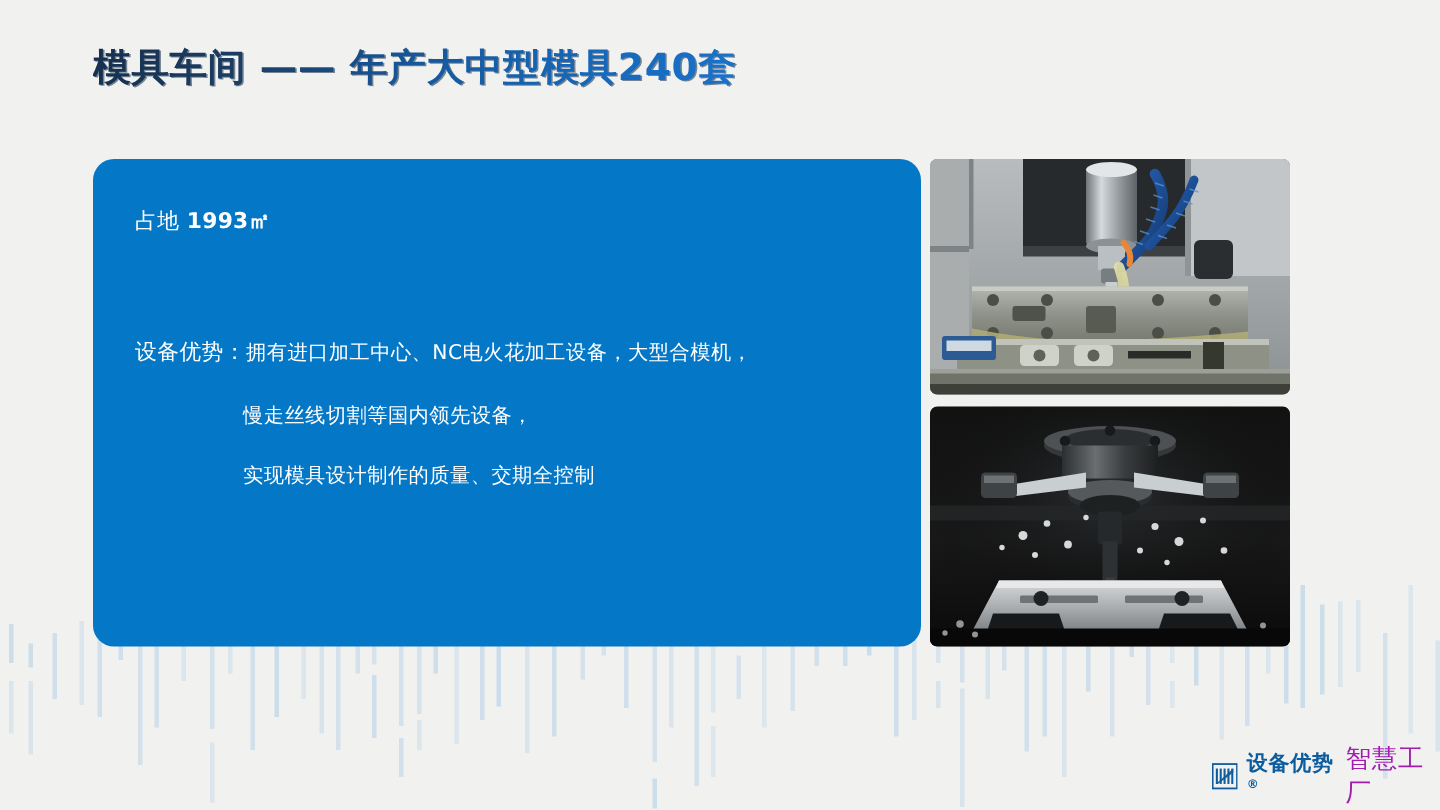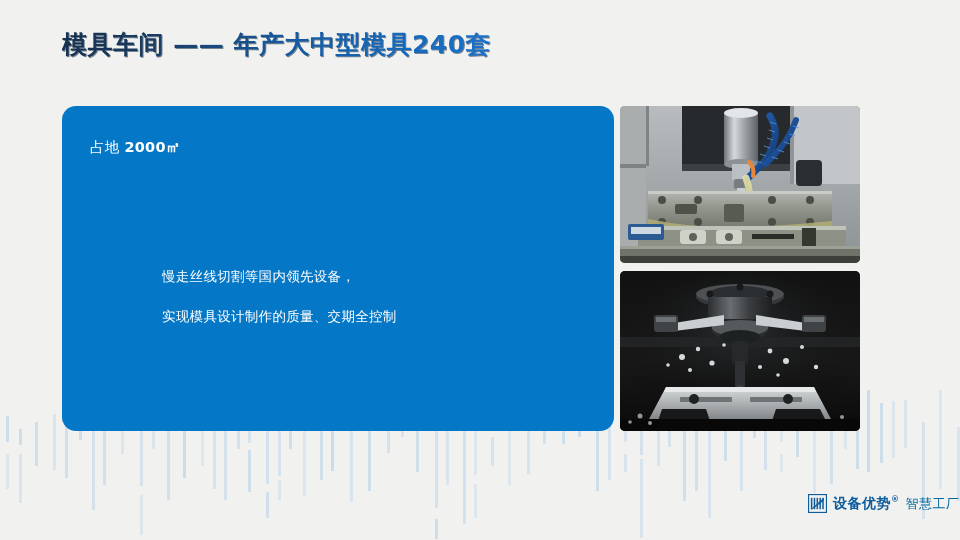--- a/index.html
+++ b/index.html
@@ -67,21 +67,21 @@
   #brand-logo {
     position:absolute; left:808px; top:494px;
     display:flex; align-items:center; gap:6px; z-index:6;
   }
   #logo-mark { width:19px; height:19px; display:block; }
   #brand-name-cn {
     font-size:14px; font-weight:bold; color:#0d5c9e; letter-spacing:.5px;
   }
   #brand-sup { font-size:8px; color:#0d5c9e; vertical-align:super; }
   #brand-tagline {
-    font-size:13px; color:#0369a1; letter-spacing:.5px;
+    font-size:17px; color:#a21caf; letter-spacing:.5px;
   }
 </style>
 </head>
 <body>
 
 <div id="bar-deco">
     <div class="deco-bar" style="left: 6px; top: 26px; height: 26px; background: rgb(202, 220, 234); opacity: 0.93;"></div>
     <div class="deco-bar" style="left: 6px; top: 64px; height: 35px; background: rgb(202, 220, 234); opacity: 0.57;"></div>
     <div class="deco-bar" style="left: 19px; top: 39px; height: 16px; background: rgb(202, 220, 234); opacity: 0.92;"></div>
     <div class="deco-bar" style="left: 19px; top: 64px; height: 49px; background: rgb(202, 220, 234); opacity: 0.63;"></div>
@@ -158,21 +158,24 @@
     <div class="deco-bar" style="left: 922px; top: 32px; height: 97px; background: rgb(202, 220, 234); opacity: 0.7;"></div>
     <div class="deco-bar" style="left: 939px; top: 0px; height: 99px; background: rgb(202, 220, 234); opacity: 0.51;"></div>
     <div class="deco-bar" style="left: 957px; top: 37px; height: 74px; background: rgb(202, 220, 234); opacity: 0.62;"></div>
   </div>
 
 <div id="title-shadow">模具车间 —— 年产大中型模具240套</div>
 <div id="slide-title">模具车间 —— 年产大中型模具240套</div>
 
 <div id="info-panel">
   <div class="info-line ln-1">
-    <span>占地 </span><b>2000㎡</b>
+    <span>占地 </span><b>1993㎡</b>
+  </div>
+  <div class="info-line ln-3">
+    <span>设备优势：</span><span class="sub">拥有进口加工中心、NC电火花加工设备，大型合模机，</span>
   </div>
   <div class="info-line ln-4 sub">慢走丝线切割等国内领先设备，</div>
   <div class="info-line ln-5 sub">实现模具设计制作的质量、交期全控制</div>
 </div>
 
 <div class="photo" id="photo-cnc-milling">
   <svg viewBox="0 0 240 157" preserveAspectRatio="none">
     <defs>
       <linearGradient id="wallg" x1="0" y1="0" x2="0" y2="1">
         <stop offset="0%" stop-color="#b9bcbe"></stop>

